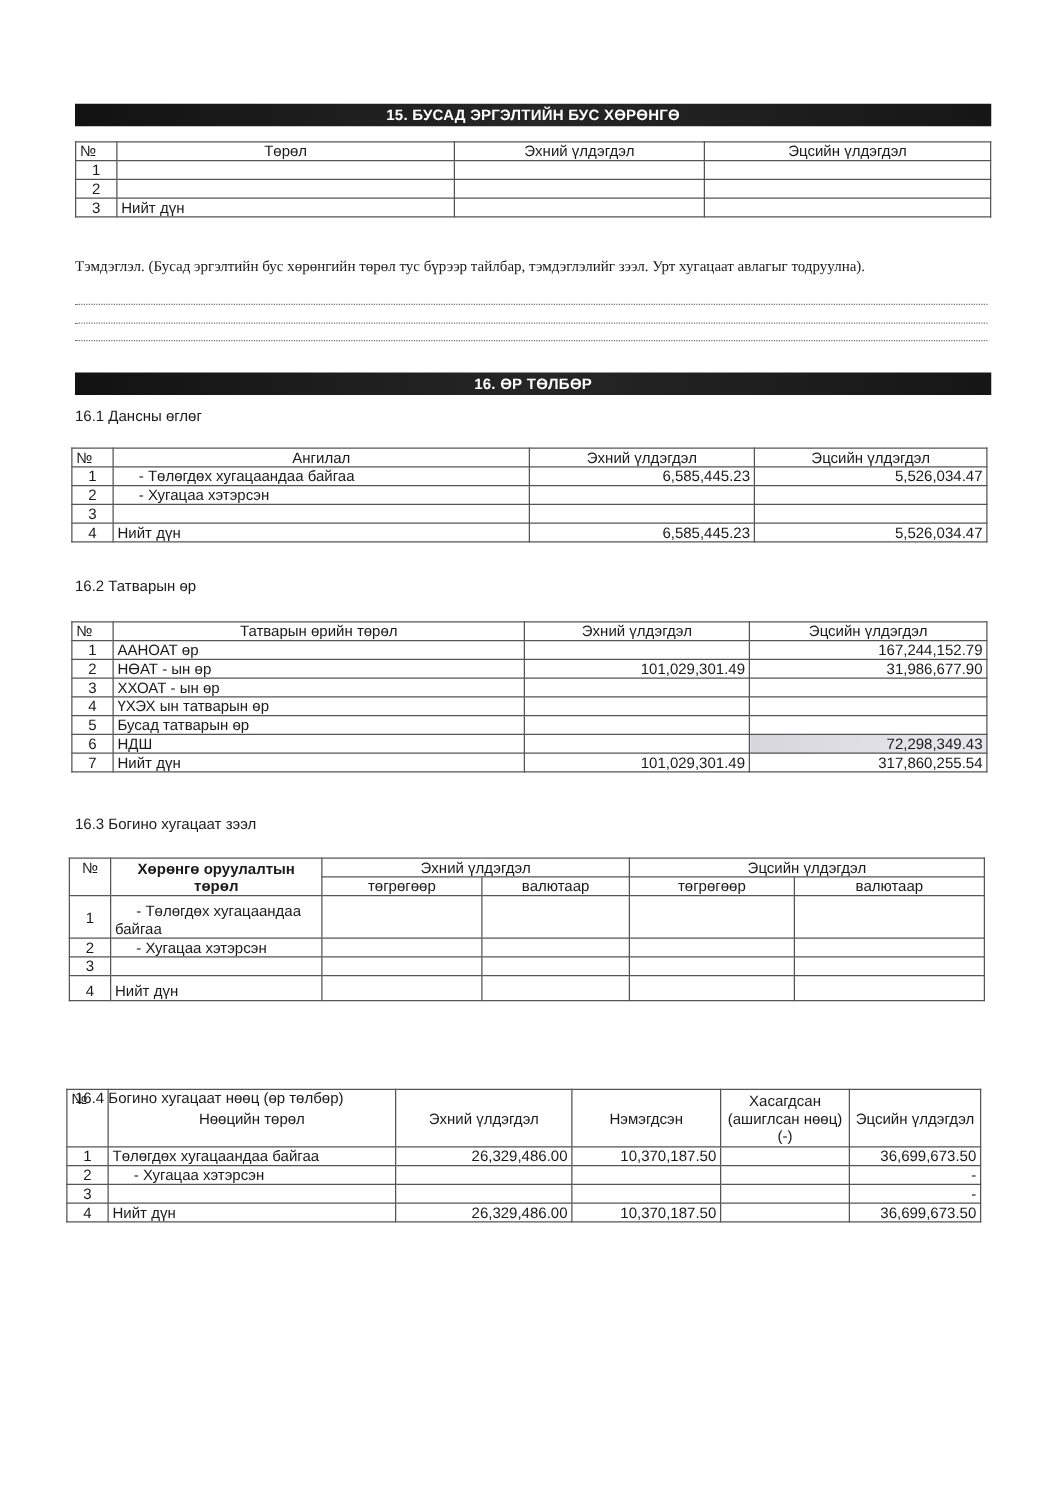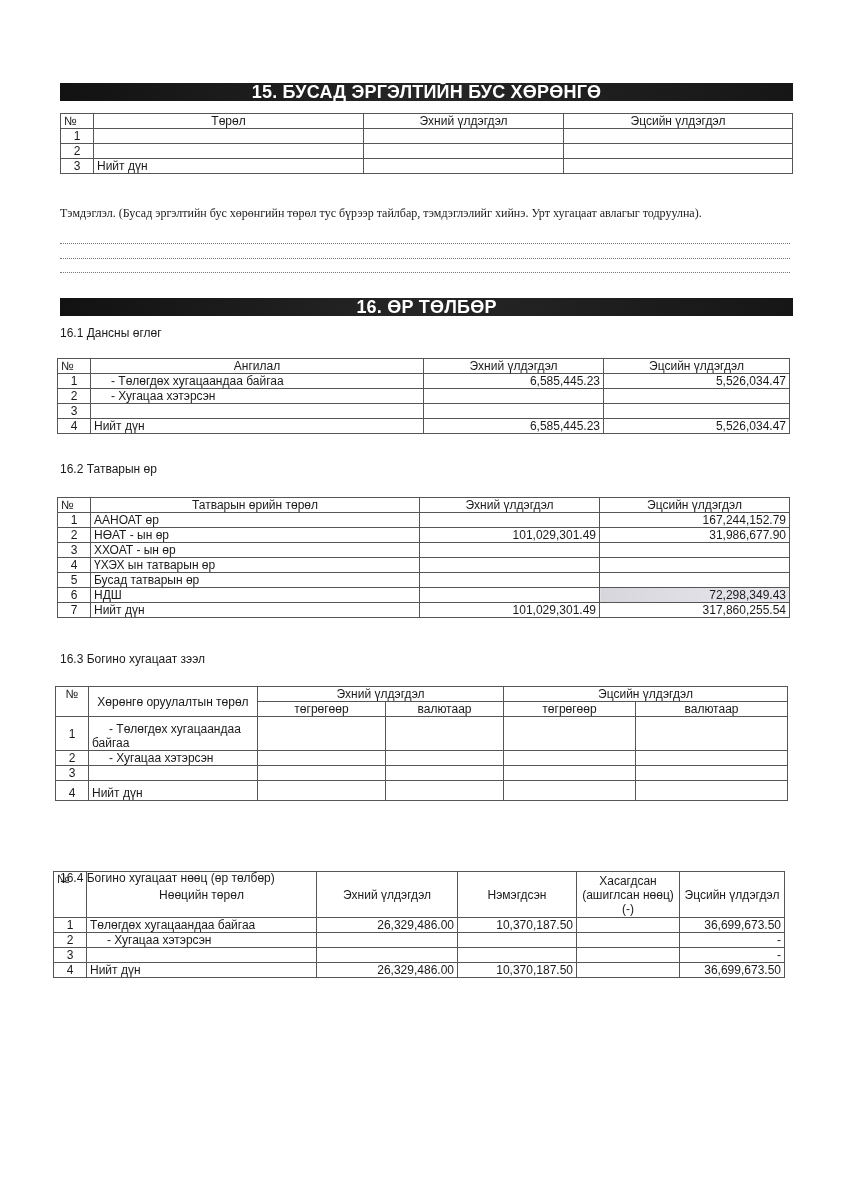--- a/index.html
+++ b/index.html
@@ -1,17 +1,17 @@
 <!DOCTYPE html>
 <html><head>
 <meta charset="utf-8">
 <style>
   * { box-sizing: border-box; margin: 0; padding: 0; }
   body { width: 848px; height: 1200px; background: #ffffff; font-family: "Liberation Sans", sans-serif; color: #1a1a1a; position: relative; overflow: hidden; }
-  .bar { position: absolute; left: 60px; width: 733px; height: 18px; background: linear-gradient(90deg, #121212 0%, #262626 50%, #161616 100%); color: #fff; font-weight: bold; font-size: 18px; text-align: center; line-height: 18px; letter-spacing: 0.2px; }
+  .bar { position: absolute; left: 60px; width: 733px; height: 18px; background: linear-gradient(90deg, #121212 0%, #262626 50%, #161616 100%); color: #fff; font-weight: bold; font-size: 12px; text-align: center; line-height: 18px; letter-spacing: 0.2px; }
   table { position: absolute; border-collapse: collapse; font-size: 12px; }
   td, th { border: 1px solid #555; padding: 0 3px; height: 15px; font-weight: normal; vertical-align: bottom; }
   th { text-align: center; }
   td.no { text-align: center; width: 33px; }
   td.num { text-align: right; }
   .sub { position: absolute; left: 60px; font-size: 12px; }
   .note { position: absolute; left: 60px; top: 206px; font-family: "Liberation Serif", serif; font-size: 12px; }
   .dots { position: absolute; left: 60px; width: 730px; border-top: 1px dotted #777; }
   .indent { padding-left: 20px; margin-top: 41px; }
   .shade { background: linear-gradient(90deg, #d6d6dc, #e8e8ee); }
@@ -41,21 +41,21 @@
         <td class="num"></td>
       </tr>
   <tr>
         <td class="no">3</td>
         <td>Нийт дүн</td>
         <td class="num"></td>
         <td class="num"></td>
       </tr>
 </tbody>
   </table>
-<div class="note">Тэмдэглэл. (Бусад эргэлтийн бус хөрөнгийн төрөл тус бүрээр тайлбар, тэмдэглэлийг хийнэ. Урт хугацаат авлагыг тодруулна).</div>
+<div class="note">Тэмдэглэл. (Бусад эргэлтийн бус хөрөнгийн төрөл тус бүрээр тайлбар, тэмдэглэлийг зээл. Урт хугацаат авлагыг тодруулна).</div>
 <div class="dots" style="top:243px;"></div>
 <div class="dots" style="top:258px;"></div>
 <div class="dots" style="top:272px;"></div>
 
 <div class="bar" style="top:298px;">16. ӨР ТӨЛБӨР</div>
 
 <div class="sub" style="top:326px;">16.1 Дансны өглөг</div>
 <table style="left:57px; top:358px; width:733px;">
   <tbody>
       <tr>
@@ -143,21 +143,21 @@
         <td class="num">317,860,255.54</td>
       </tr>
 </tbody>
   </table>
 
 <div class="sub" style="top:652px;">16.3 Богино хугацаат зээл</div>
 <table style="left:55px; top:686px; width:733px;">
   <tbody>
       <tr>
     <th rowspan="2" style="width:33px;vertical-align:top;">№</th>
-    <th rowspan="2" style="width:169px;vertical-align:middle;">Хөрөнгө оруулалтын төрөл</th>
+    <th rowspan="2" style="width:169px;vertical-align:middle;font-weight:bold;">Хөрөнгө оруулалтын төрөл</th>
     <th colspan="2">Эхний үлдэгдэл</th>
     <th colspan="2">Эцсийн үлдэгдэл</th>
   </tr>
   <tr>
     <th style="width:128px;">төгрөгөөр</th>
     <th style="width:118px;">валютаар</th>
     <th style="width:132px;">төгрөгөөр</th>
     <th>валютаар</th>
   </tr>
   <tr style="height:34px;">

